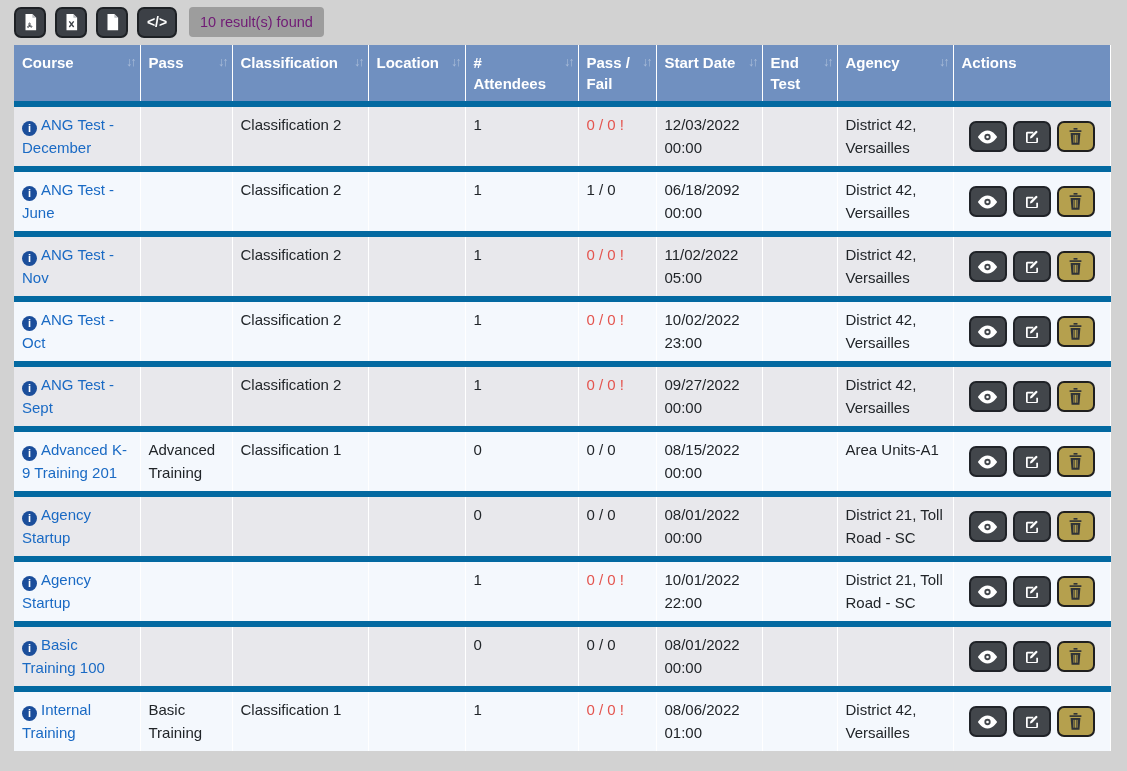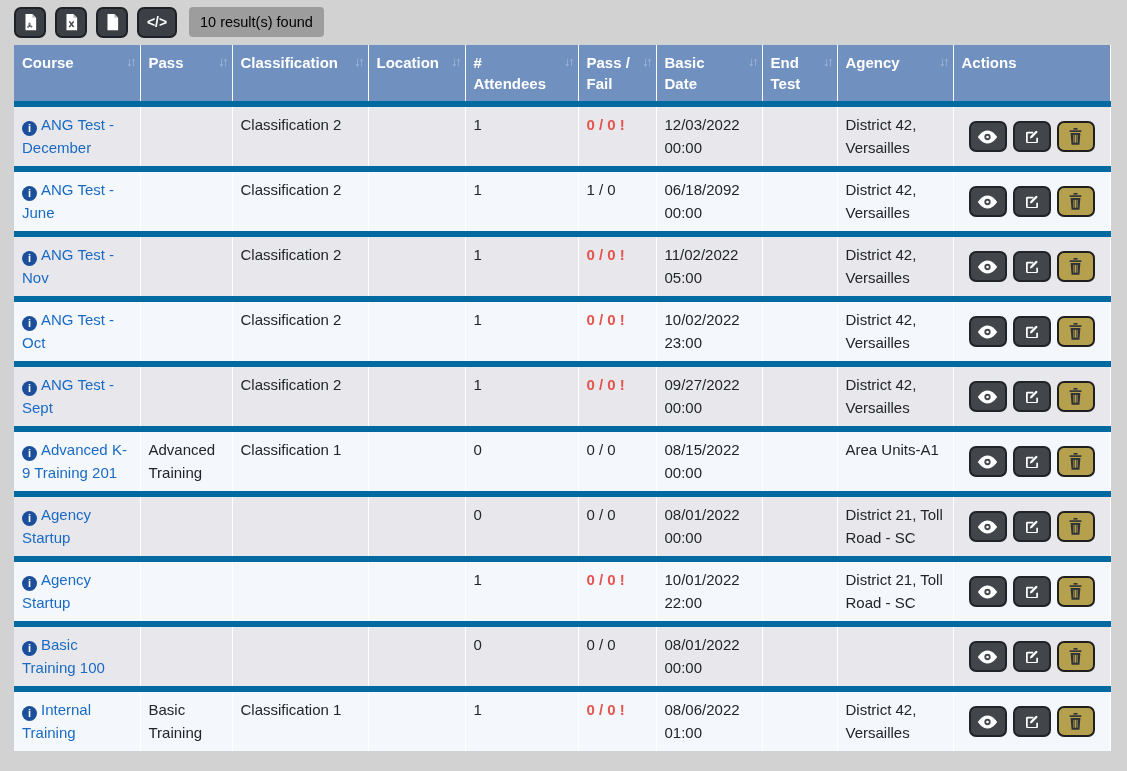--- a/index.html
+++ b/index.html
@@ -15,21 +15,21 @@
   .toolbar{display:flex;align-items:center;gap:9px;margin-bottom:7px;height:32px;}
   .tool-btn{
     width:32px;height:31px;background:#3c4046;border:2px solid #1e2125;
     border-radius:7px;display:inline-flex;align-items:center;justify-content:center;
     padding:0;cursor:pointer;box-sizing:border-box;
   }
   .tool-btn.wide{width:40px;}
   .tool-btn svg{display:block;}
   .code-glyph{color:#fff;font-weight:700;font-size:14px;letter-spacing:0;font-family:"Liberation Sans",sans-serif;}
   .badge{
-    background:#9d9d9d;color:#000000;font-size:14.5px;line-height:1;
+    background:#9d9d9d;color:#701a75;font-size:14.5px;line-height:1;
     padding:8px 11px;border-radius:4px;margin-left:3px;white-space:nowrap;
   }
 
   
   table{border-collapse:collapse;table-layout:fixed;width:1096px;background:#22c55e;padding-left:16px;}
   col.c0{width:126px}col.c1{width:92px}col.c2{width:136px}col.c3{width:97px}
   col.c4{width:113px}col.c5{width:78px}col.c6{width:106px}col.c7{width:75px}
   col.c8{width:116px}col.c9{width:157px}
   thead th{
     background:#7090c0;color:#fff;font-size:15px;font-weight:700;text-align:left;
@@ -48,21 +48,21 @@
     font-size:15px;color:#212529;padding:7px 8px;vertical-align:top;
     border-right:1px solid #fff;line-height:1.5;word-wrap:break-word;
   }
   td.actions-cell{vertical-align:middle;}
   .course-link{color:#1a6ac4;cursor:pointer;text-decoration:none;}
   .info{
     display:inline-flex;align-items:center;justify-content:center;
     width:15px;height:15px;border-radius:50%;background:#1b4e9b;color:#fff;
     font-weight:700;font-size:11px;margin-right:4px;vertical-align:-2px;cursor:pointer;
   }
-  .pf-alert{color:#e4544e;font-weight:700;}
+  .pf-alert{color:#e4544e;font-weight:400;}
 
   
   .actions{display:flex;gap:6px;justify-content:center;align-items:center;}
   .act-btn{
     width:38px;height:31px;border-radius:7px;display:inline-flex;align-items:center;
     justify-content:center;padding:0;cursor:pointer;box-sizing:border-box;
   }
   .act-btn.view,.act-btn.edit{background:#42464b;border:2px solid #202328;}
   .act-btn.delete{background:#b5a04e;border:2px solid #1f1f1f;}
   .act-btn svg{display:block;}
@@ -129,21 +129,21 @@
         <col class="c9">
     </colgroup>
     <thead>
       <tr>
           <th><span>Course</span><span class="sort">↓↑</span></th>
           <th><span>Pass</span><span class="sort">↓↑</span></th>
           <th><span>Classification</span><span class="sort">↓↑</span></th>
           <th><span>Location</span><span class="sort">↓↑</span></th>
           <th><span># Attendees</span><span class="sort">↓↑</span></th>
           <th><span>Pass / Fail</span><span class="sort">↓↑</span></th>
-          <th><span>Basic Date</span><span class="sort">↓↑</span></th>
+          <th><span>Start Date</span><span class="sort">↓↑</span></th>
           <th><span>End Test</span><span class="sort">↓↑</span></th>
           <th><span>Agency</span><span class="sort">↓↑</span></th>
           <th><span>Actions</span></th>
         </tr>
     </thead>
     <tbody>
         <tr>
           <td><span class="info">i</span><a class="course-link">ANG Test - December</a></td>
           <td></td>
           <td>Classification 2</td>

